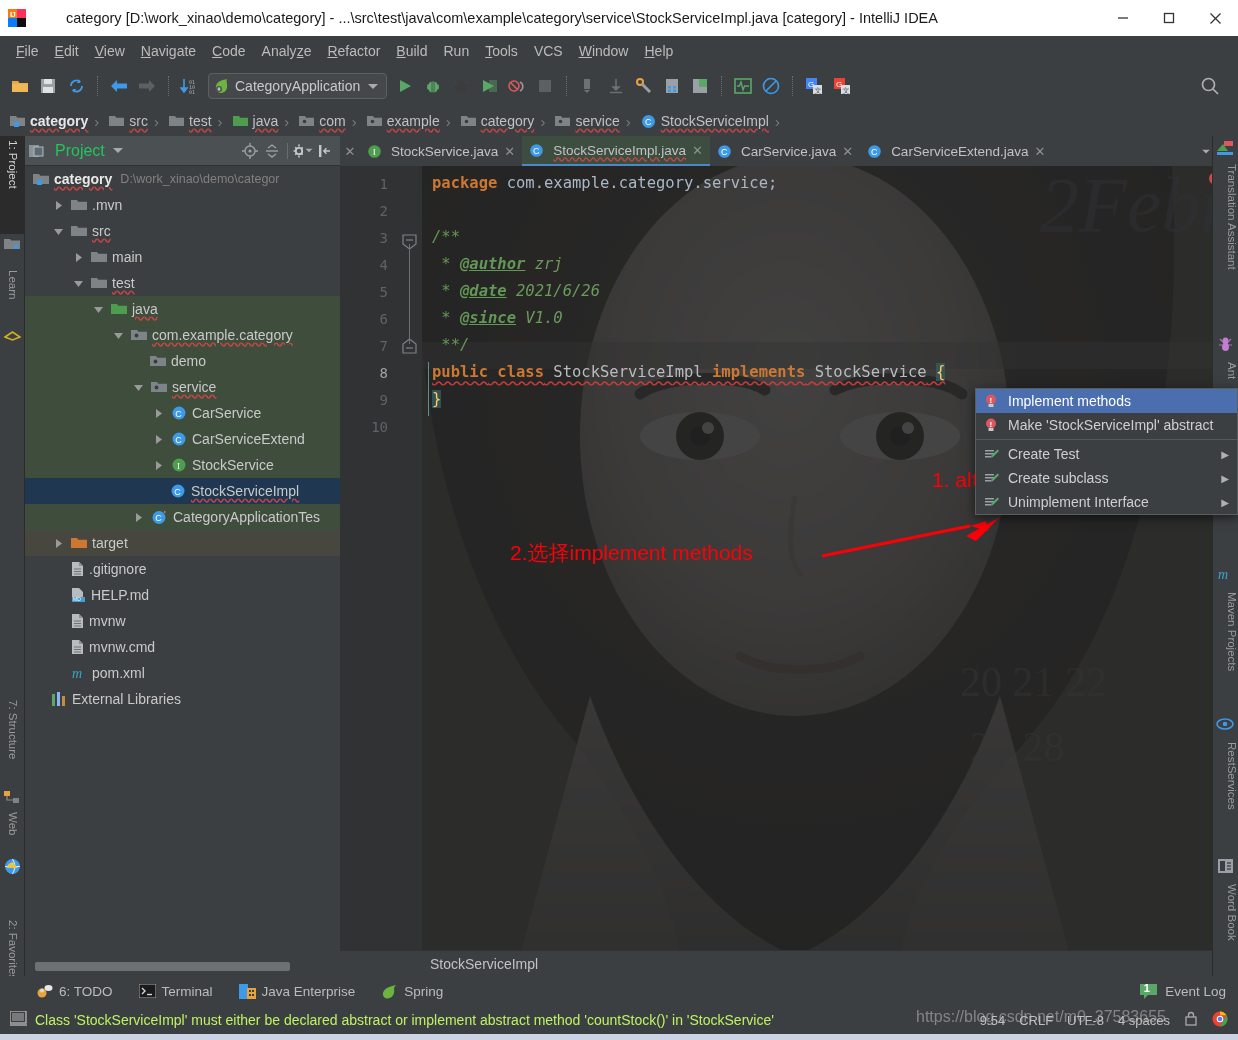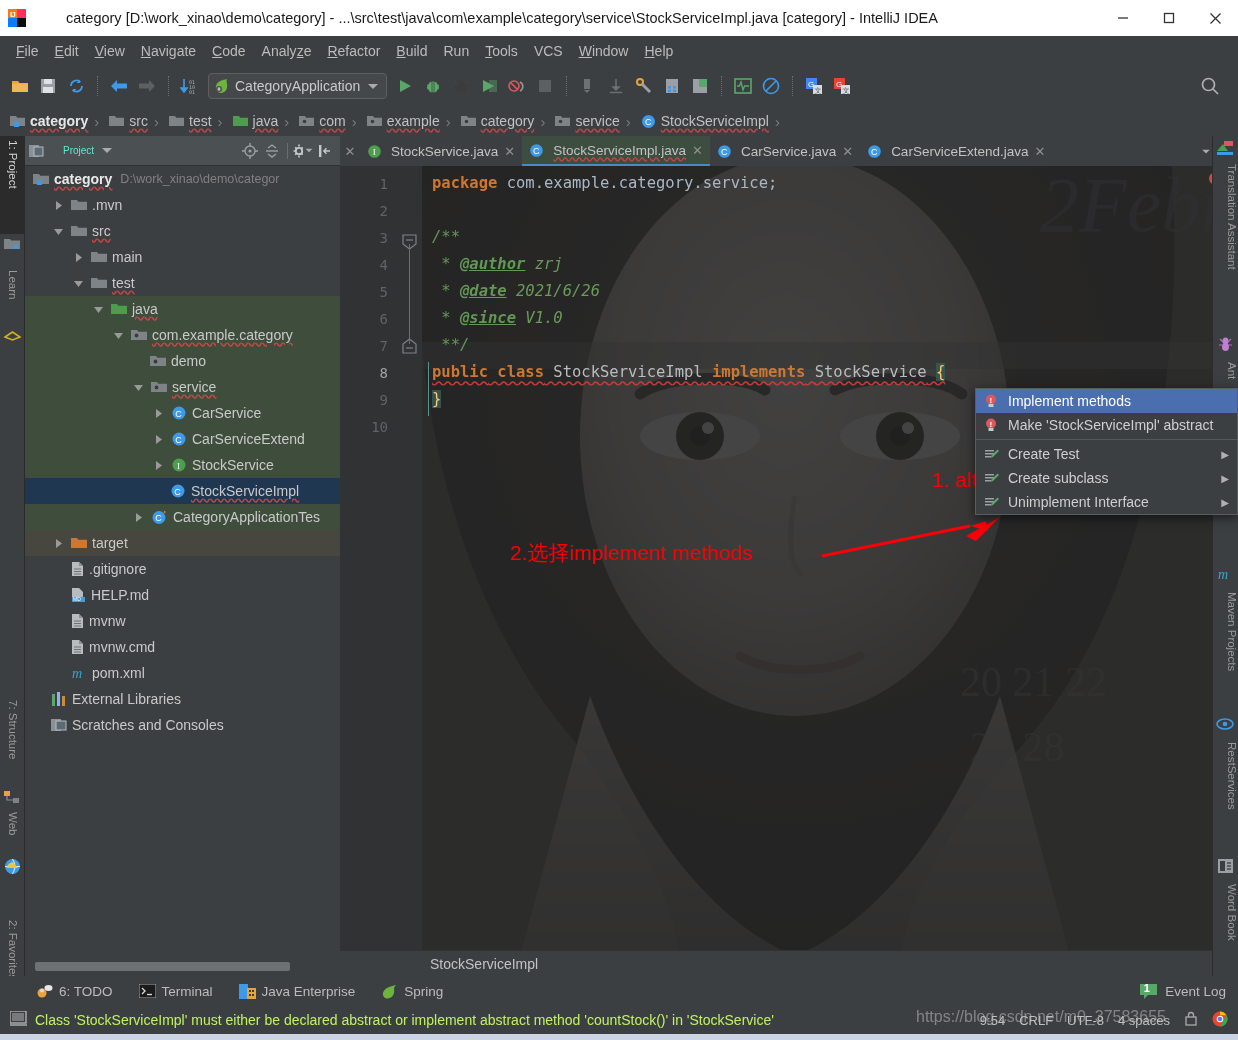--- a/index.html
+++ b/index.html
@@ -90,21 +90,21 @@
 
   
   #project-panel {
     position: absolute; left: 25px; top: 136px; width: 315px; height: 820px;
     background: #3c3f41; overflow: hidden;
   }
   #pp-header {
     height: 30px; display: flex; align-items: center; padding: 0 4px;
     background: #4b5052; border-bottom: 1px solid #2f3133;
   }
-  #pp-header .pt { font-size: 10px; color: #5eead4; margin-left: 14px; }
+  #pp-header .pt { font-size: 16px; color: #22c55e; margin-left: 6px; }
   #pp-header .hspacer { flex: 1; }
   #pp-header .hbtn { width: 22px; height: 22px; display:flex; align-items:center; justify-content:center;}
   #pp-tree { position: relative; font-size: 14px; }
   .trow { height: 26px; display: flex; align-items: center; white-space: nowrap; padding-right: 4px; }
   .trow .arrow { width: 14px; flex: none; display: flex; align-items: center; justify-content: center; }
   .trow .arrow svg { display: block; }
   .trow .tlabel { color: #c9c9c9; }
   .trow .tlabel.wavy { text-decoration: underline; text-decoration-style: wavy;
       text-decoration-color: rgba(215,70,70,0.9); text-underline-offset: 2px; }
   .trow .tpath { color: #808080; font-size: 12.5px; margin-left: 8px; }
@@ -873,29 +873,20 @@
       </div>
       <div class="trow" style="padding-left:26px;">
         <span class="ico">
             <svg width="16" height="15">
               <rect x="1" y="2" width="3" height="12" fill="#59a869"></rect>
               <rect x="6" y="0" width="3" height="14" fill="#8ab4f8"></rect>
               <rect x="11" y="4" width="3" height="10" fill="#c98c3d"></rect>
             </svg>
           </span>
         <span class="tlabel">External Libraries</span>
-      </div>
-      <div class="trow" style="padding-left:26px;">
-        <span class="ico">
-            <svg width="16" height="14">
-              <rect x="0" y="1" width="10" height="12" fill="#8a9198"></rect>
-              <rect x="5" y="3" width="10" height="9" fill="#5e6a72" stroke="#b3bcc4"></rect>
-            </svg>
-          </span>
-        <span class="tlabel">Scratches and Consoles</span>
       </div>
     </div>
   </div>
 
   <div id="pp-hscroll">
     <div class="thumb"></div>
   </div>
 
   <div id="editor-area">
 

